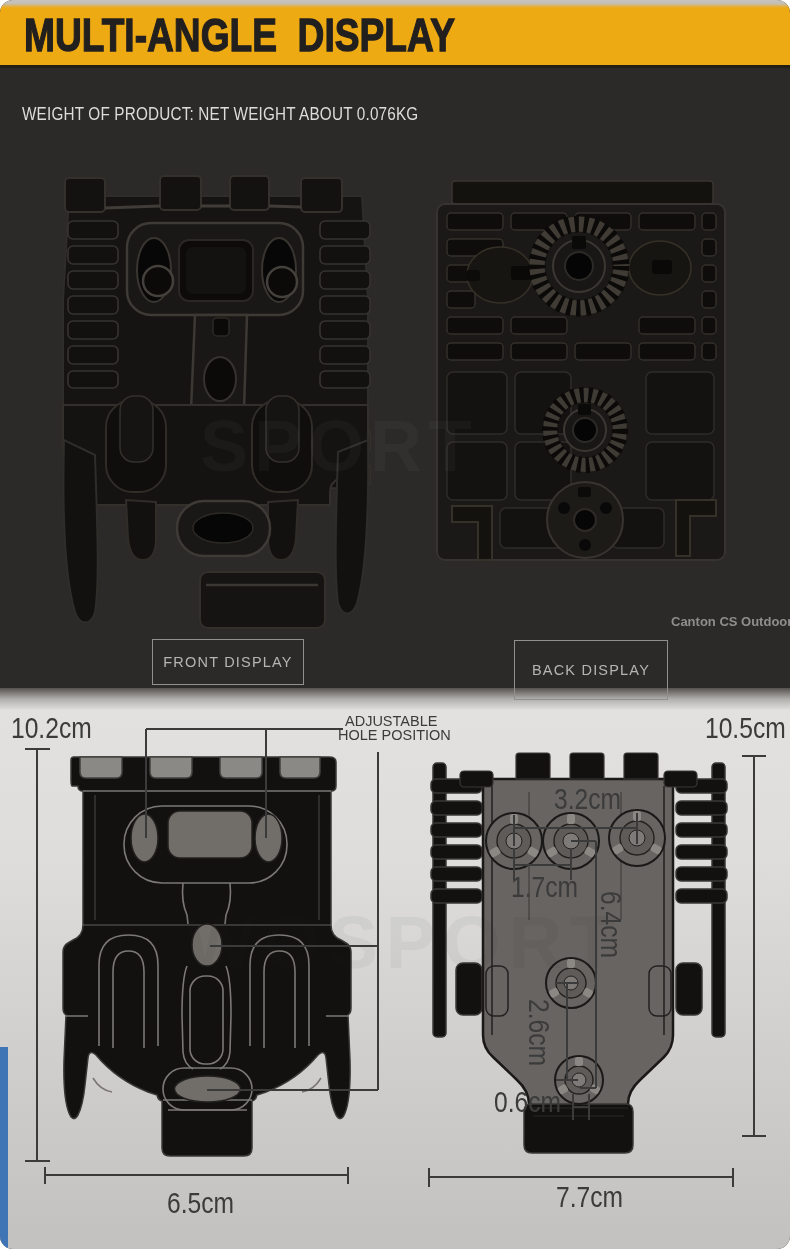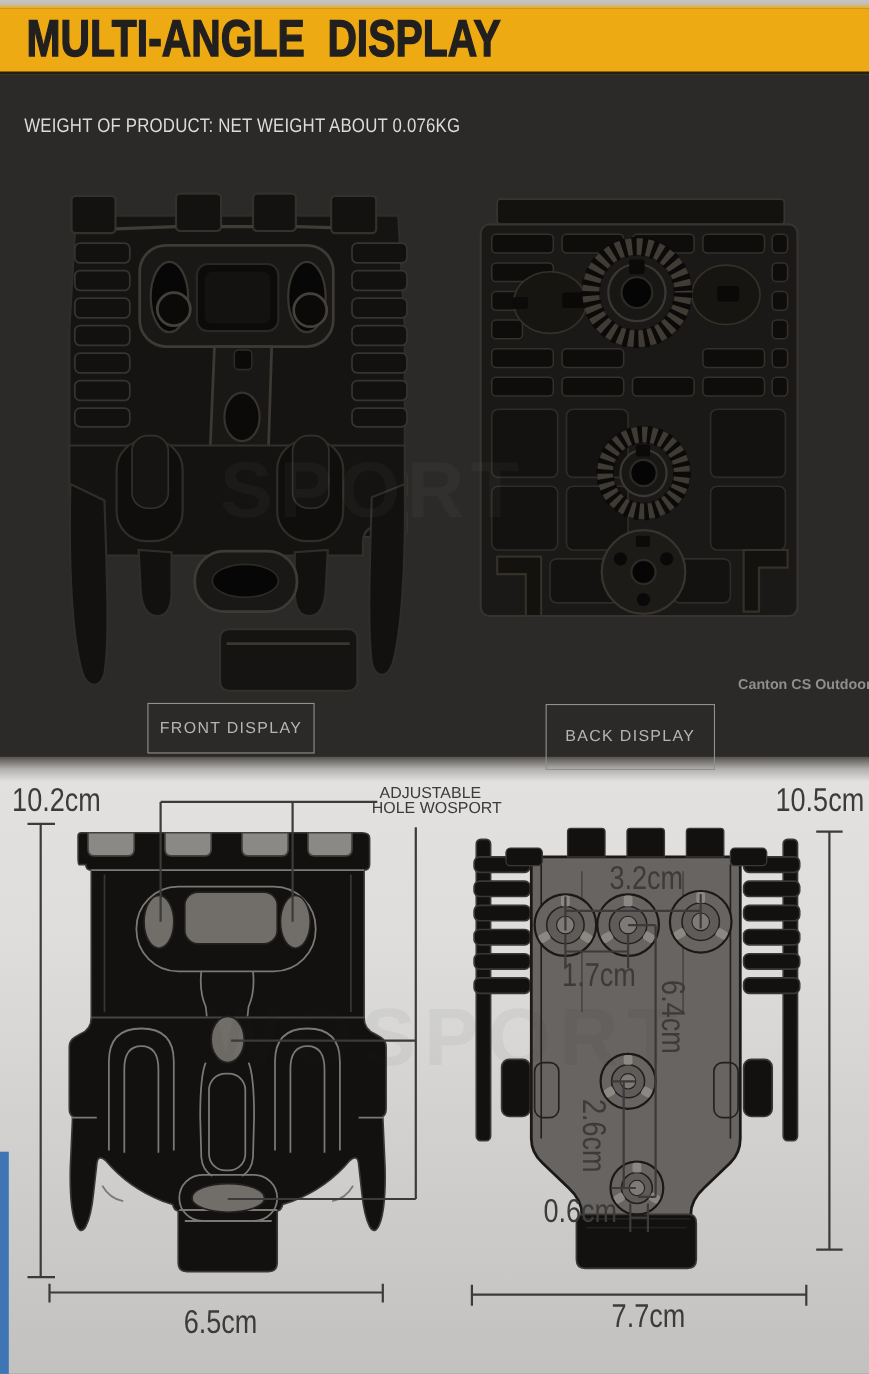--- a/index.html
+++ b/index.html
@@ -1,28 +1,28 @@
 <!DOCTYPE html>
 <html><head>
 <meta charset="utf-8">
 <style>
 html,body{margin:0;padding:0;}
 body{width:790px;height:1249px;font-family:"Liberation Sans",sans-serif;}
-#page{position:relative;width:790px;height:1249px;overflow:hidden;background:#2b2a28;transform:translateZ(0);-webkit-font-smoothing:antialiased;}
+#page{position:relative;width:790px;height:1249px;overflow:hidden;background:#2b2a28;transform:translateZ(0);border-radius:13px;-webkit-font-smoothing:antialiased;}
 #bgbot{position:absolute;left:0;top:688px;width:790px;height:561px;
   background:linear-gradient(180deg,#55524e 0%,#b2b0ad 2%,#e2e1e0 4%,#dedddc 30%,#d2d1d0 60%,#c2c1c0 100%);}
 #bluestrip{position:absolute;left:0;top:1047px;width:8px;height:202px;background:#3f74b5;}
 #topstrip{position:absolute;left:0;top:0;width:790px;height:8px;background:linear-gradient(180deg,#c7c4c0 0%,#c3bfba 40%,#eeaa13 100%);}
 #yellow{position:absolute;left:0;top:8px;width:790px;height:57px;background:#eeaa13;border-bottom:3px solid #241f15;}
 #title{position:absolute;left:24px;top:7px;width:760px;font-size:47px;font-weight:bold;color:#221f1f;-webkit-text-stroke:1.3px #221f1f;
   transform:scaleX(0.79);transform-origin:left top;white-space:nowrap;}
 #weight{position:absolute;left:22px;top:104px;font-size:18px;color:#dddcda;letter-spacing:0.2px;
   transform:scaleX(0.85);transform-origin:left top;white-space:nowrap;}
 .btn{position:absolute;border:1.5px solid #90908e;color:#b6b5b3;font-size:14.5px;letter-spacing:1.2px;
-  display:flex;align-items:center;justify-content:center;box-sizing:border-box;}
+  display:flex;align-items:center;justify-content:center;box-sizing:border-box;margin-left:18px;}
 #btn1{left:134px;top:639px;width:152px;height:46px;}
 #btn2{left:496px;top:640px;width:154px;height:60px;}
 #canton{position:absolute;left:671px;top:614px;font-size:13px;white-space:nowrap;font-weight:bold;color:#8f8e8c;}
 #wm-top{position:absolute;left:200px;top:405px;font-size:72px;font-weight:bold;color:rgba(200,200,200,0.04);letter-spacing:6px;}
 .dim{position:absolute;color:#3b3b3b;font-size:30px;transform:scaleX(0.82);transform-origin:left top;white-space:nowrap;}
 .dimv{position:absolute;color:#3b3b3b;font-size:30px;white-space:nowrap;}
 .dimv>span{display:inline-block;transform:scaleX(0.82);transform-origin:left top;}
 .dimsmall{position:absolute;color:#3b3b3b;font-size:14.5px;white-space:nowrap;text-align:right;}
 svg{position:absolute;left:0;top:0;}
 </style>
@@ -341,14 +341,14 @@
   <div class="dim" style="left:11px;top:711px;">10.2cm</div>
   <div class="dim" style="left:705px;top:711px;">10.5cm</div>
   <div class="dim" style="left:167px;top:1186px;">6.5cm</div>
   <div class="dim" style="left:556px;top:1180px;">7.7cm</div>
   <div class="dim" style="left:554px;top:782px;">3.2cm</div>
   <div class="dim" style="left:511px;top:870px;">1.7cm</div>
   <div class="dim" style="left:494px;top:1085px;">0.6cm</div>
   <div class="dimv" style="left:628px;top:891px;transform:rotate(90deg);transform-origin:left top;"><span>6.4cm</span></div>
   <div class="dimv" style="left:556px;top:999px;transform:rotate(90deg);transform-origin:left top;"><span>2.6cm</span></div>
   <div class="dimsmall" style="left:345px;top:713px;">ADJUSTABLE</div>
-  <div class="dimsmall" style="left:338px;top:727px;">HOLE WOSPORT</div>
+  <div class="dimsmall" style="left:338px;top:727px;">HOLE POSITION</div>
 </div>
 
 </body></html>

